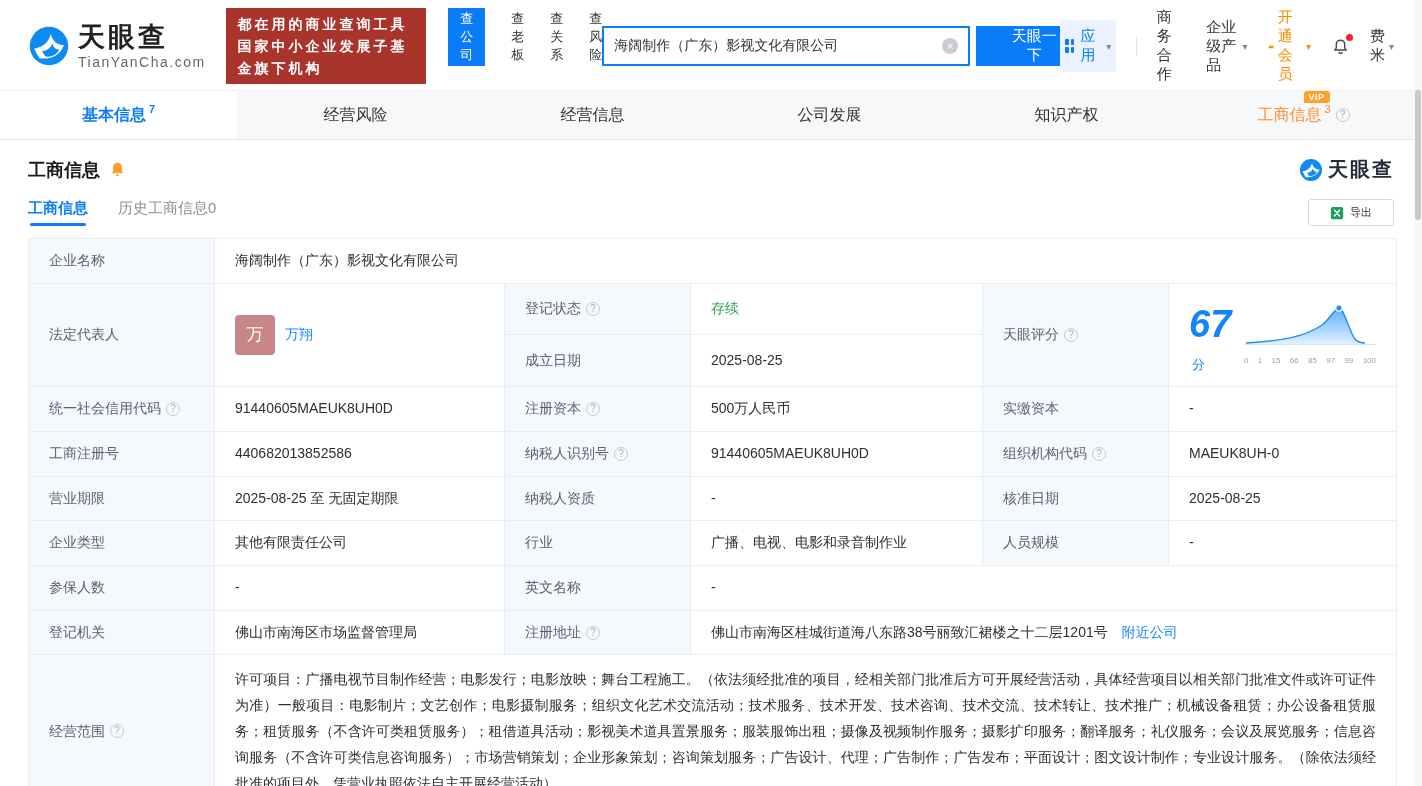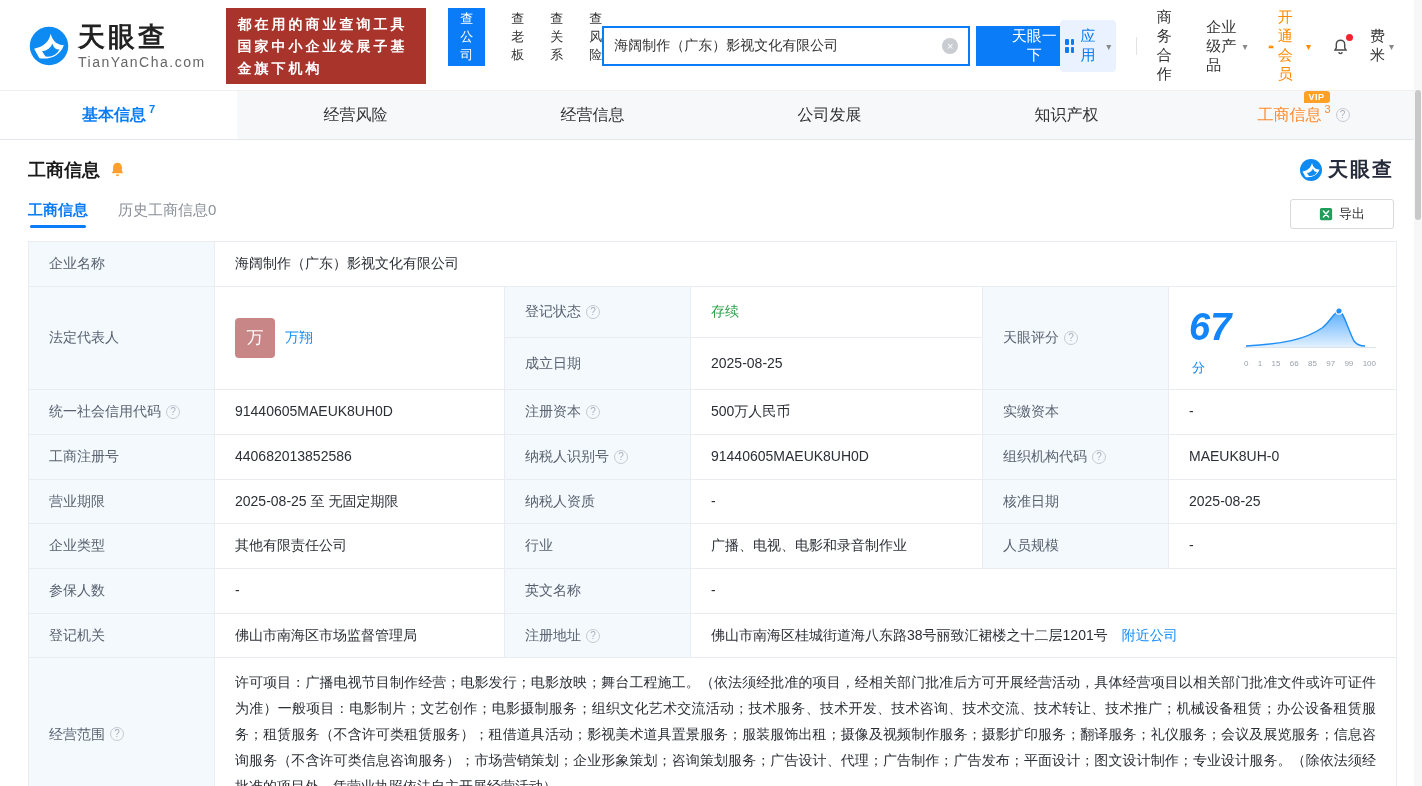--- a/index.html
+++ b/index.html
@@ -66,21 +66,21 @@
   .watermark { margin-left: auto; display: flex; align-items: center; gap: 5px; }
   .watermark-name { font-size: 20px; font-weight: bold; color: #252b3a; letter-spacing: 2px; }
 
   
   .subtabs { display: flex; align-items: center; padding: 12px 28px 10px 28px; }
   .subtab { font-size: 15px; margin-right: 30px; cursor: pointer; color: #8a9099; padding-bottom: 8px; position: relative; }
   .subtab.active { color: #0a7cf8; font-weight: bold; }
   .subtab.active::after { content: ""; position: absolute; left: 2px; right: 2px; bottom: 0; height: 3px;
     background: #0a7cf8; border-radius: 2px; }
   .export-btn { margin-left: auto; display: flex; align-items: center; gap: 6px; border: 1px solid #d9d9d9;
-    border-radius: 3px; padding: 5px 28px; font-size: 13px; color: #333; background: #fff; cursor: pointer; }
+    border-radius: 3px; padding: 5px 21px; font-size: 11px; color: #333; background: #fff; cursor: pointer; }
 
   
   .info-table { width: 1368px; margin: 2px 28px 0 28px; border-collapse: collapse; table-layout: fixed; font-size: 14px; }
   .info-table td { border: 1px solid #e9edf2; padding: 11px 20px; color: #2b2f36; vertical-align: middle; line-height: 1.55; }
   .info-table td.lbl { background: #f3f9fd; color: #5a6270; }
   .rep-cell { }
   .rep-flex { display: flex; align-items: center; }
   .avatar { width: 40px; height: 40px; background: #c98687; border-radius: 4px; color: #fff; font-size: 17px;
     display: flex; align-items: center; justify-content: center; margin-right: 10px; flex: none; cursor: pointer; }
   .link { color: #128bfb; cursor: pointer; }

